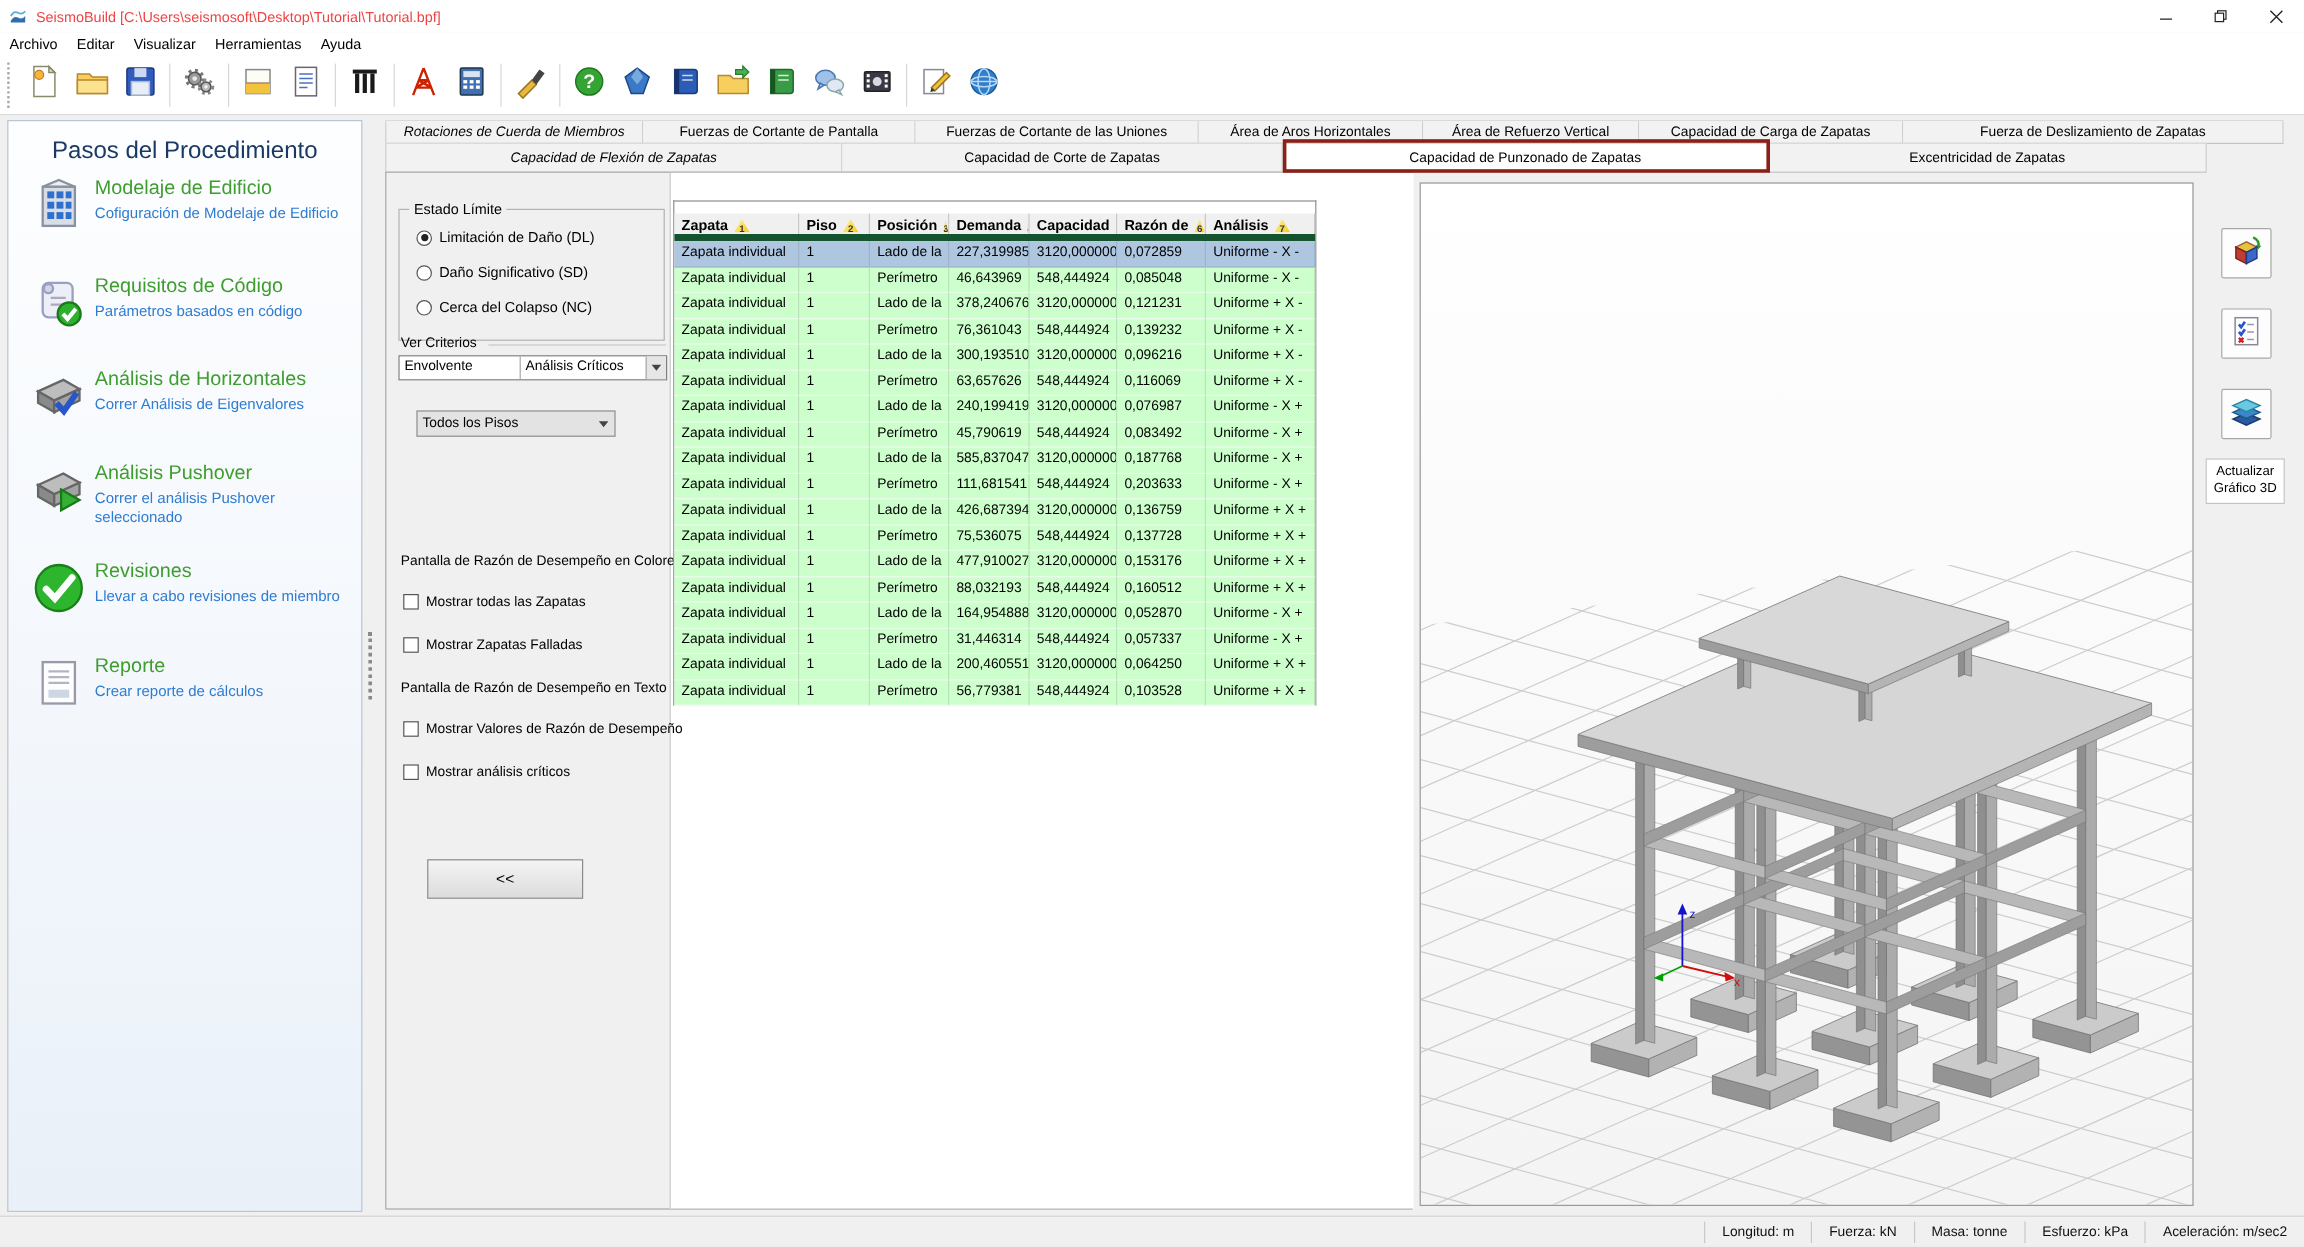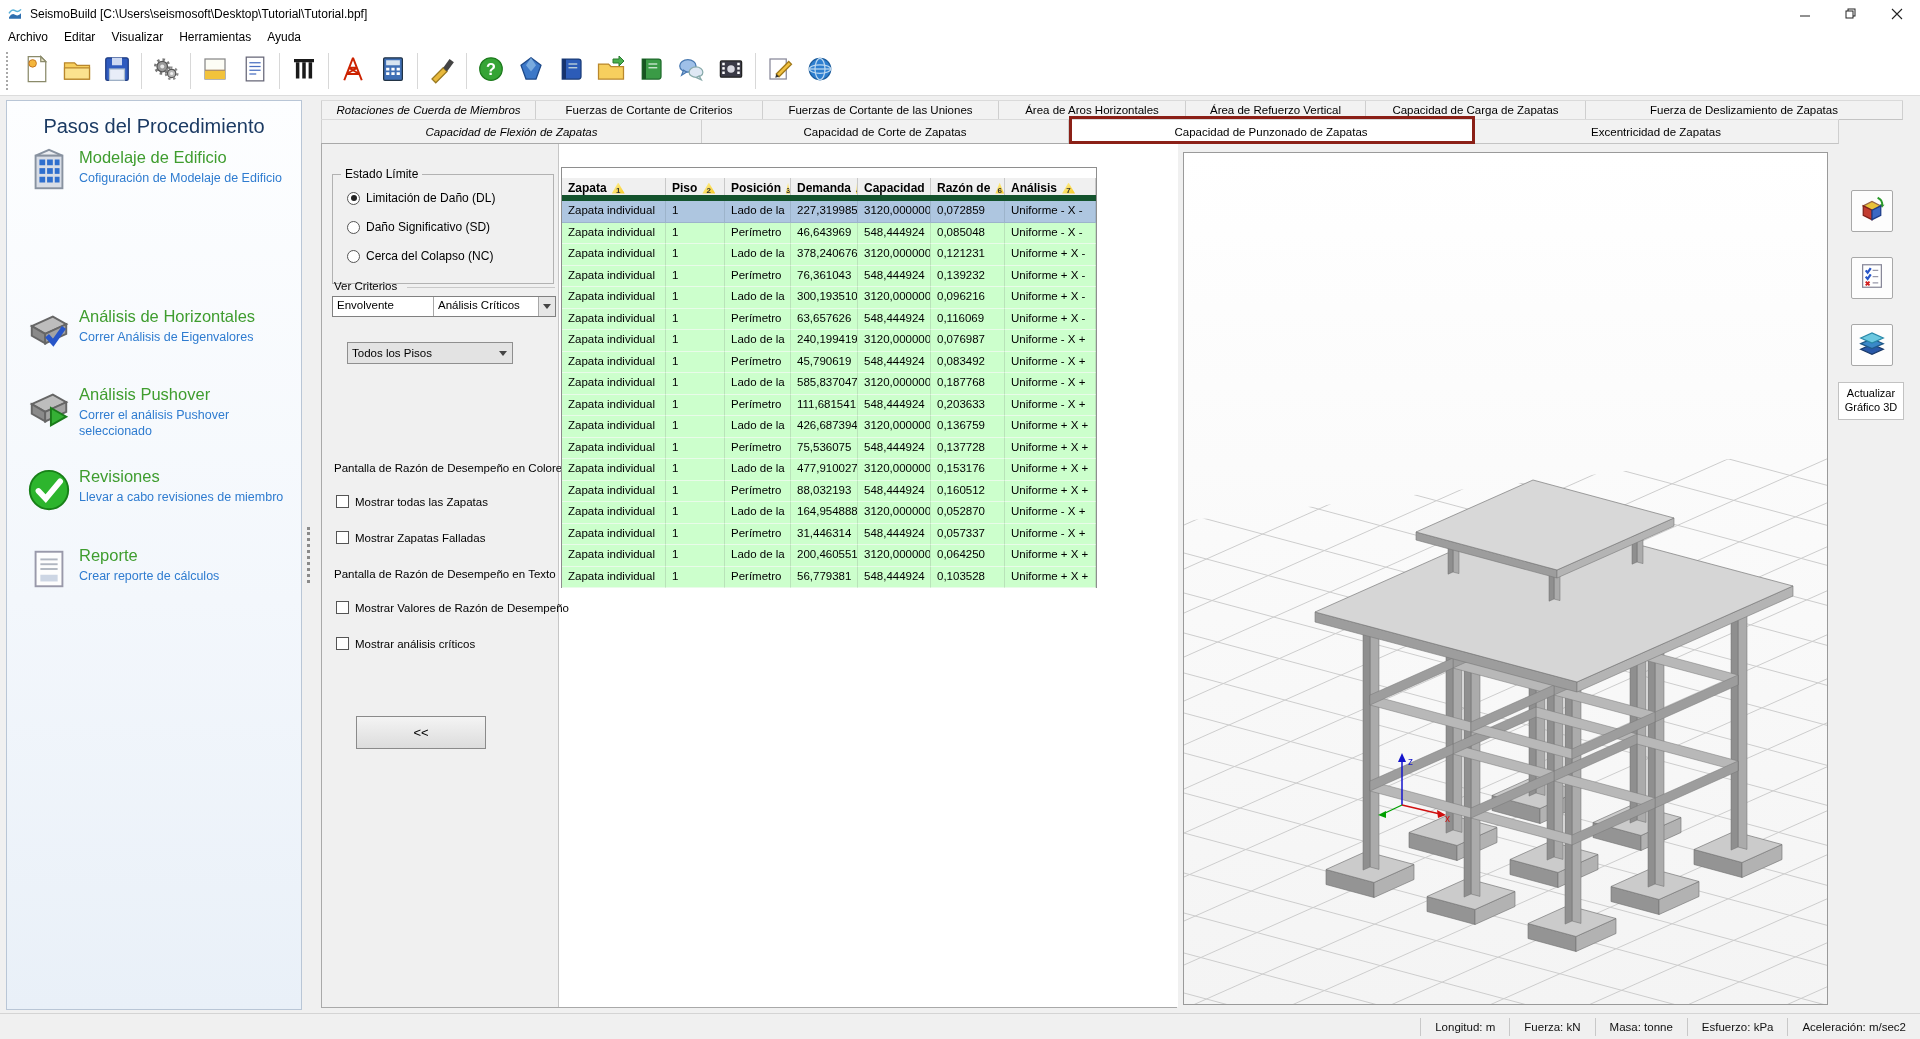--- a/index.html
+++ b/index.html
@@ -2,21 +2,21 @@
 <html><head>
 <meta charset="utf-8">
 <style>
   html,body{margin:0;padding:0;background:#d8d8d8;}
   #app{position:relative;width:1920px;height:1039px;background:#f0f0f0;
        font-family:"Liberation Sans", sans-serif;overflow:hidden;color:#000;}
   
   .titlebar{position:absolute;left:0;top:0;width:1920px;height:27px;background:#ffffff;
             display:flex;align-items:center;border-bottom:1px solid #f2f2f2;}
   .titlebar .appicon{margin:0 7px 0 7px;display:flex;}
-  .titlebar .title{font-size:12px;color:#000000;}
+  .titlebar .title{font-size:12px;color:#ef4444;}
   .winbtns{position:absolute;right:0;top:0;height:27px;display:flex;}
   .winbtn{width:46px;height:27px;display:flex;align-items:center;justify-content:center;font-size:12px;color:#222;}
   
   .menubar{position:absolute;left:0;top:27px;width:1920px;height:19px;background:#ffffff;
            display:flex;align-items:center;font-size:12px;}
   .menu-item{padding:2px 8px;}
   
   .toolbar{position:absolute;left:0;top:46px;width:1920px;height:49px;background:#ffffff;
            border-bottom:1px solid #dcdcdc;display:flex;align-items:center;}
   .tbgrip{width:3px;height:38px;border-left:2px dotted #a8a8a8;margin:0 6px 0 6px;}
@@ -452,20 +452,31 @@
         <span class="side-icon">
           <svg width="46" height="46">
             <use href="#sym-building"></use>
           </svg>
         </span>
         <div class="side-text">
           <div class="side-heading">Modelaje de Edificio</div>
           <div class="side-sub">Cofiguración de Modelaje de Edificio</div>
         </div>
       </div>
+      <div class="side-item" style="top: 128px;">
+        <span class="side-icon">
+          <svg width="46" height="46">
+            <use href="#sym-scroll"></use>
+          </svg>
+        </span>
+        <div class="side-text">
+          <div class="side-heading">Requisitos de Código</div>
+          <div class="side-sub">Parámetros basados en código</div>
+        </div>
+      </div>
       <div class="side-item" style="top: 206px;">
         <span class="side-icon">
           <svg width="46" height="46">
             <use href="#sym-chipcheck"></use>
           </svg>
         </span>
         <div class="side-text">
           <div class="side-heading">Análisis de Horizontales</div>
           <div class="side-sub">Correr Análisis de Eigenvalores</div>
         </div>
@@ -503,21 +514,21 @@
           <div class="side-sub">Crear reporte de cálculos</div>
         </div>
       </div>
     </div>
   <div class="vsplitter">
       <div class="dots"></div>
     </div>
 
   <div class="tabs-row tabs-row1">
       <div class="tab first" style="width: 215px;">Rotaciones de Cuerda de Miembros</div>
-      <div class="tab" style="width: 227px;">Fuerzas de Cortante de Criterios</div>
+      <div class="tab" style="width: 227px;">Fuerzas de Cortante de Pantalla</div>
       <div class="tab" style="width: 236px;">Fuerzas de Cortante de las Uniones</div>
       <div class="tab" style="width: 187px;">Área de Aros Horizontales</div>
       <div class="tab" style="width: 180px;">Área de Refuerzo Vertical</div>
       <div class="tab" style="width: 220px;">Capacidad de Carga de Zapatas</div>
       <div class="tab" style="width: 317px;">Fuerza de Deslizamiento de Zapatas</div>
     </div>
   <div class="tabs-row tabs-row2">
       <div class="tab first" style="width: 381px;">Capacidad de Flexión de Zapatas</div>
       <div class="tab" style="width: 367px;">Capacidad de Corte de Zapatas</div>
       <div class="tab selected" style="width: 405px;">Capacidad de Punzonado de Zapatas</div>

